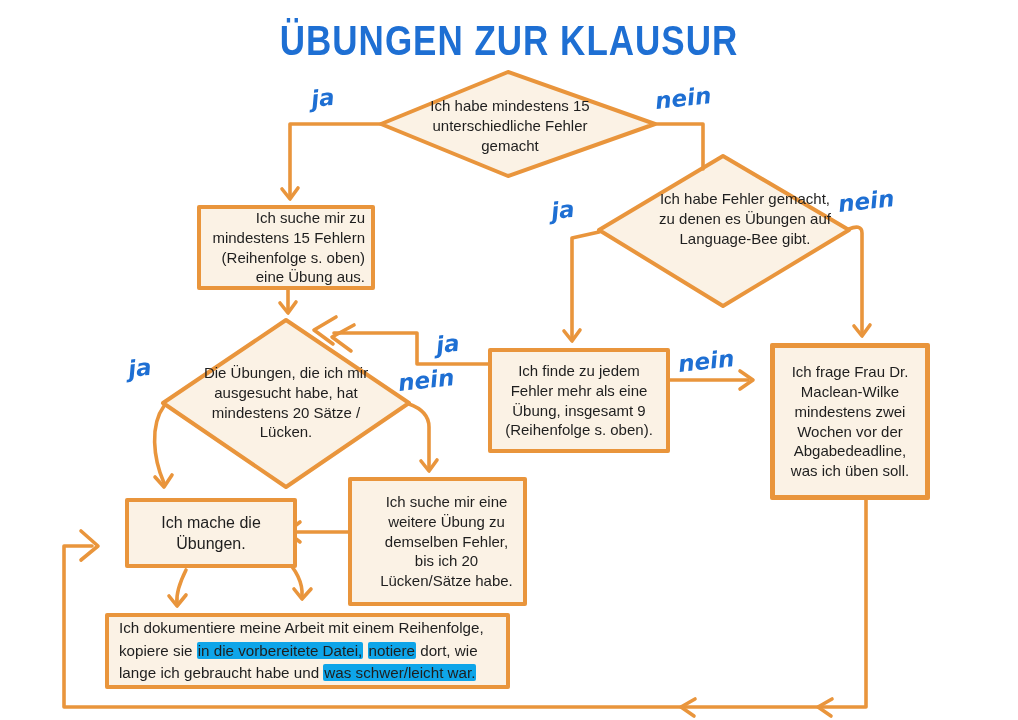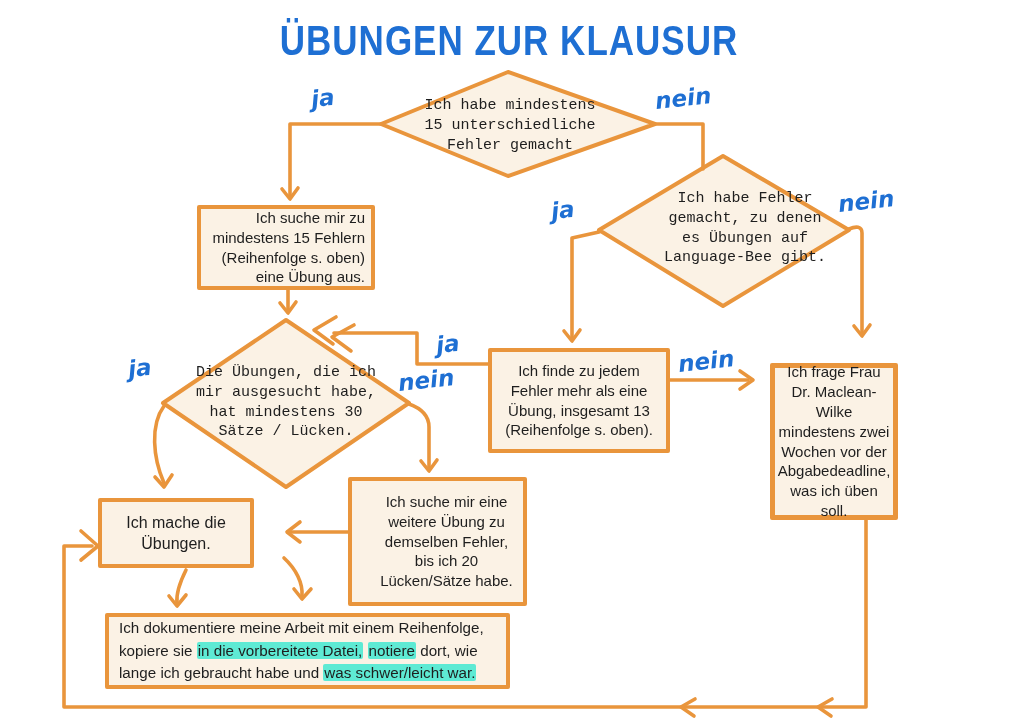--- a/index.html
+++ b/index.html
@@ -6,25 +6,25 @@
   .canvas{position:relative;width:1018px;height:720px;background:#ffffff;overflow:hidden;
           font-family:"Liberation Sans",sans-serif;color:#1e1e1e;border-radius:14px;}
   .title{position:absolute;left:0;right:0;top:16px;text-align:center;
          font-size:35px;font-weight:800;color:#1e6fd3;letter-spacing:1px;
          transform:scaleY(1.22);transform-origin:top center;}
   svg.layer{position:absolute;left:0;top:0;z-index:1;}
   .node-rect{position:absolute;box-sizing:border-box;border:4px solid #e9953c;background:#fbf2e5;
              display:flex;align-items:center;justify-content:center;text-align:center;
              font-size:15px;line-height:1.32;z-index:2;border-radius:2px;padding:4px 6px;}
   .thickborder{border-width:5px;}
-  .diamond-text{position:absolute;text-align:center;font-size:15px;line-height:1.32;z-index:2;font-family:Liberation Mono, monospace;}
+  .diamond-text{position:absolute;text-align:center;font-size:15px;line-height:1.32;z-index:2;}
   .edge-label{position:absolute;z-index:3;color:#1e6fd3;font-family:"DejaVu Sans",sans-serif;
               font-style:italic;font-weight:bold;font-size:23px;transform:rotate(-6deg);white-space:nowrap;}
   .doc-box{justify-content:flex-start;text-align:left;font-size:15.2px;line-height:1.5;padding:6px 10px;}
-  .doc-box .hl{background:#5eead4;border-radius:2px;padding:0 1px;}
+  .doc-box .hl{background:#0ea5e9;border-radius:2px;padding:0 1px;}
 </style>
 </head>
 <body>
 
 <div class="canvas">
 
   <div class="title">ÜBUNGEN ZUR KLAUSUR</div>
 
   <svg class="layer" width="1018" height="720" viewBox="0 0 1018 720">
     <g fill="#fbf2e5" stroke="#e9953c" stroke-width="4" stroke-linejoin="round">
@@ -72,26 +72,26 @@
 
       <path d="M866,500 V707 H64 V546 H92"></path>
       <path d="M81,531 L98,546 L81,560"></path>
       <path d="M695,699 L681,707 L694,716"></path>
       <path d="M832,699 L818,707 L831,716"></path>
     </g>
   </svg>
 
   <div class="diamond-text" style="left:421px;top:96px;width:178px;">Ich habe mindestens 15 unterschiedliche Fehler gemacht</div>
   <div class="diamond-text" style="left:655px;top:189px;width:180px;">Ich habe Fehler gemacht, zu denen es Übungen auf Language-Bee gibt.</div>
-  <div class="diamond-text" style="left:186px;top:363px;width:200px;">Die Übungen, die ich mir ausgesucht habe, hat mindestens 30 Sätze / Lücken.</div>
+  <div class="diamond-text" style="left:186px;top:363px;width:200px;">Die Übungen, die ich mir ausgesucht habe, hat mindestens 20 Sätze / Lücken.</div>
 
   <div class="node-rect" style="left:197px;top:205px;width:178px;height:85px;text-align:right;">Ich suche mir zu mindestens 15 Fehlern (Reihenfolge s. oben) eine Übung aus.</div>
-  <div class="node-rect" style="left:488px;top:348px;width:182px;height:105px;">Ich finde zu jedem Fehler mehr als eine Übung, insgesamt 13 (Reihenfolge s. oben).</div>
-  <div class="node-rect thickborder" style="left:770px;top:343px;width:128px;height:157px;margin-top:20px;">Ich frage Frau Dr. Maclean-Wilke mindestens zwei Wochen vor der Abgabedeadline, was ich üben soll.</div>
-  <div class="node-rect" style="left:98px;top:498px;width:156px;height:70px;font-size:16px;">Ich mache die Übungen.</div>
+  <div class="node-rect" style="left:488px;top:348px;width:182px;height:105px;">Ich finde zu jedem Fehler mehr als eine Übung, insgesamt 9 (Reihenfolge s. oben).</div>
+  <div class="node-rect thickborder" style="left:770px;top:343px;width:160px;height:157px;">Ich frage Frau Dr. Maclean-Wilke mindestens zwei Wochen vor der Abgabedeadline, was ich üben soll.</div>
+  <div class="node-rect" style="left:125px;top:498px;width:172px;height:70px;font-size:16px;">Ich mache die Übungen.</div>
   <div class="node-rect" style="left:348px;top:477px;width:179px;height:129px;padding-left:24px;">Ich suche mir eine weitere Übung zu demselben Fehler, bis ich 20 Lücken/Sätze habe.</div>
   <div class="node-rect doc-box" style="left:105px;top:613px;width:405px;height:76px;">
       <span><span>Ich dokumentiere meine Arbeit mit einem Reihenfolge, kopiere sie </span><span class="hl">in die vorbereitete Datei,</span><span> </span><span class="hl">notiere</span><span> dort, wie lange ich gebraucht habe und </span><span class="hl">was schwer/leicht war.</span></span>
     </div>
 
   <span class="edge-label" style="left:311px;top:85px;">ja</span>
   <span class="edge-label" style="left:655px;top:85px;">nein</span>
   <span class="edge-label" style="left:551px;top:197px;">ja</span>
   <span class="edge-label" style="left:838px;top:188px;">nein</span>
   <span class="edge-label" style="left:128px;top:355px;">ja</span>

